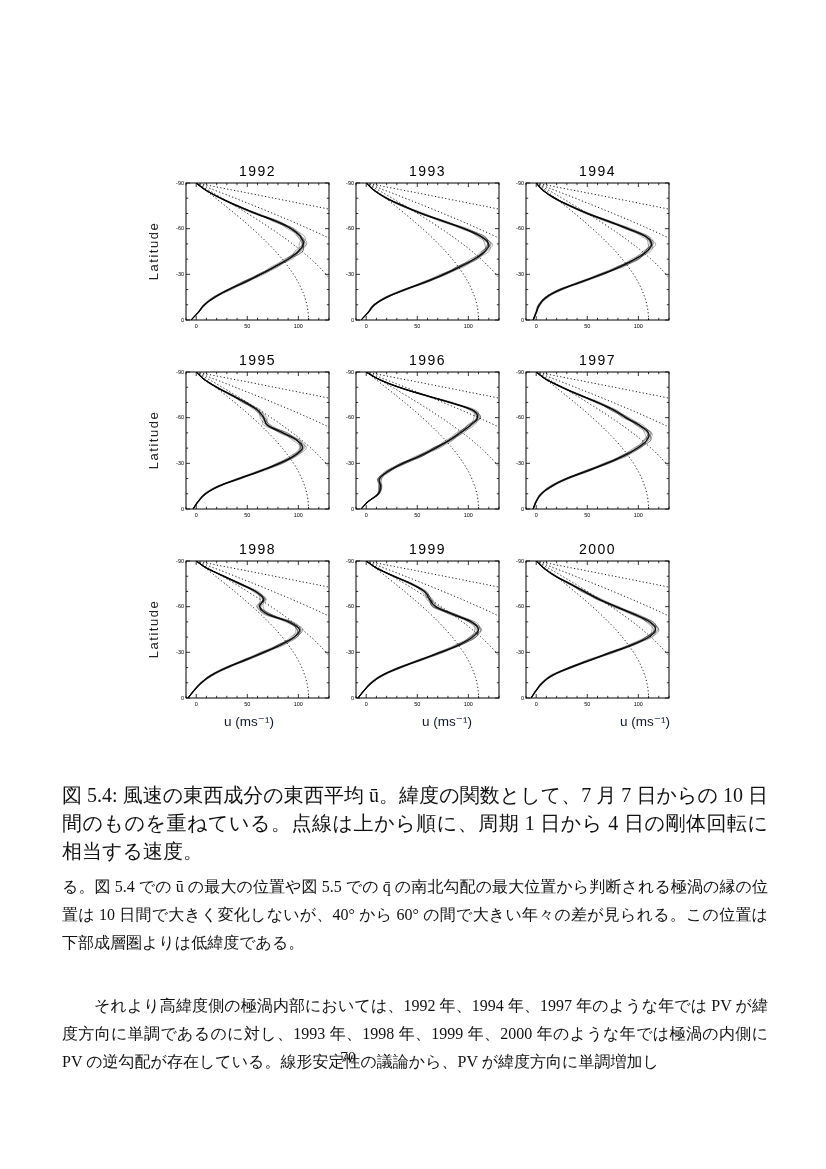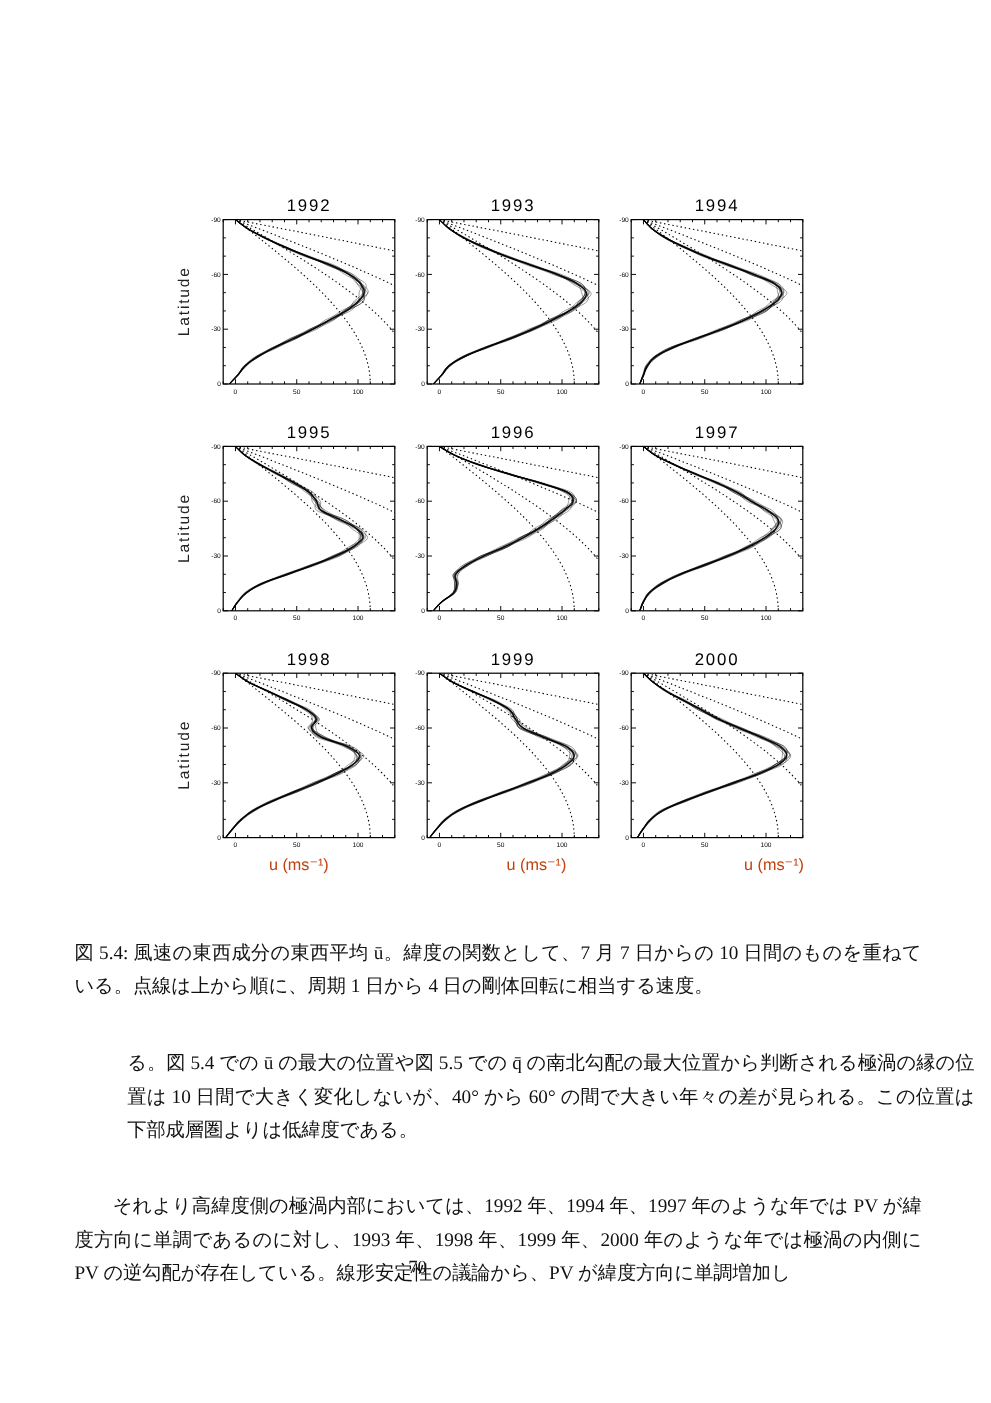--- a/index.html
+++ b/index.html
@@ -12,32 +12,32 @@
   .ylab-slot{width:26px;height:172px;position:relative;flex:0 0 26px;}
   .ylab-slot span{
     position:absolute;left:50%;top:88px;transform:translate(-50%,-50%) rotate(-90deg);
     white-space:nowrap;font-family:"Liberation Sans","DejaVu Sans",sans-serif;
     font-size:13px;letter-spacing:1.5px;color:#222;
   }
   .panel-svg{display:block;flex:0 0 168px;margin-right:2px;}
   .xlabel-row{position:absolute;left:140px;top:713px;width:560px;display:flex;}
   .xlabel-row .xl{
     width:170px;margin-left:28px;text-align:center;flex:0 0 170px;
-    font-family:"Liberation Sans","DejaVu Sans",sans-serif;font-size:13.5px;color:#c2410c;
+    font-family:"Liberation Sans","DejaVu Sans",sans-serif;font-size:13.5px;color:#0f172a;
   }
   .xlabel-row .xl:first-child{margin-left:24px;}
   .caption{
     position:absolute;left:62px;top:781px;width:706px;
-    font-size:16px;line-height:28px;text-align:justify;
+    font-size:20px;line-height:28px;text-align:justify;
   }
   .para{
     position:absolute;left:62px;width:706px;
     font-size:16px;line-height:28px;text-align:justify;
   }
-  .para1{top:873px;margin-left:44px;}
+  .para1{top:873px;}
   .para2{top:992px;text-indent:2em;}
   .pageno{
     position:absolute;left:0;top:1048px;width:696px;text-align:center;
     font-size:15.5px;
   }
   svg text{font-family:"Liberation Sans","DejaVu Sans",sans-serif;fill:#000;}
 </style>
 </head>
 <body>
 

